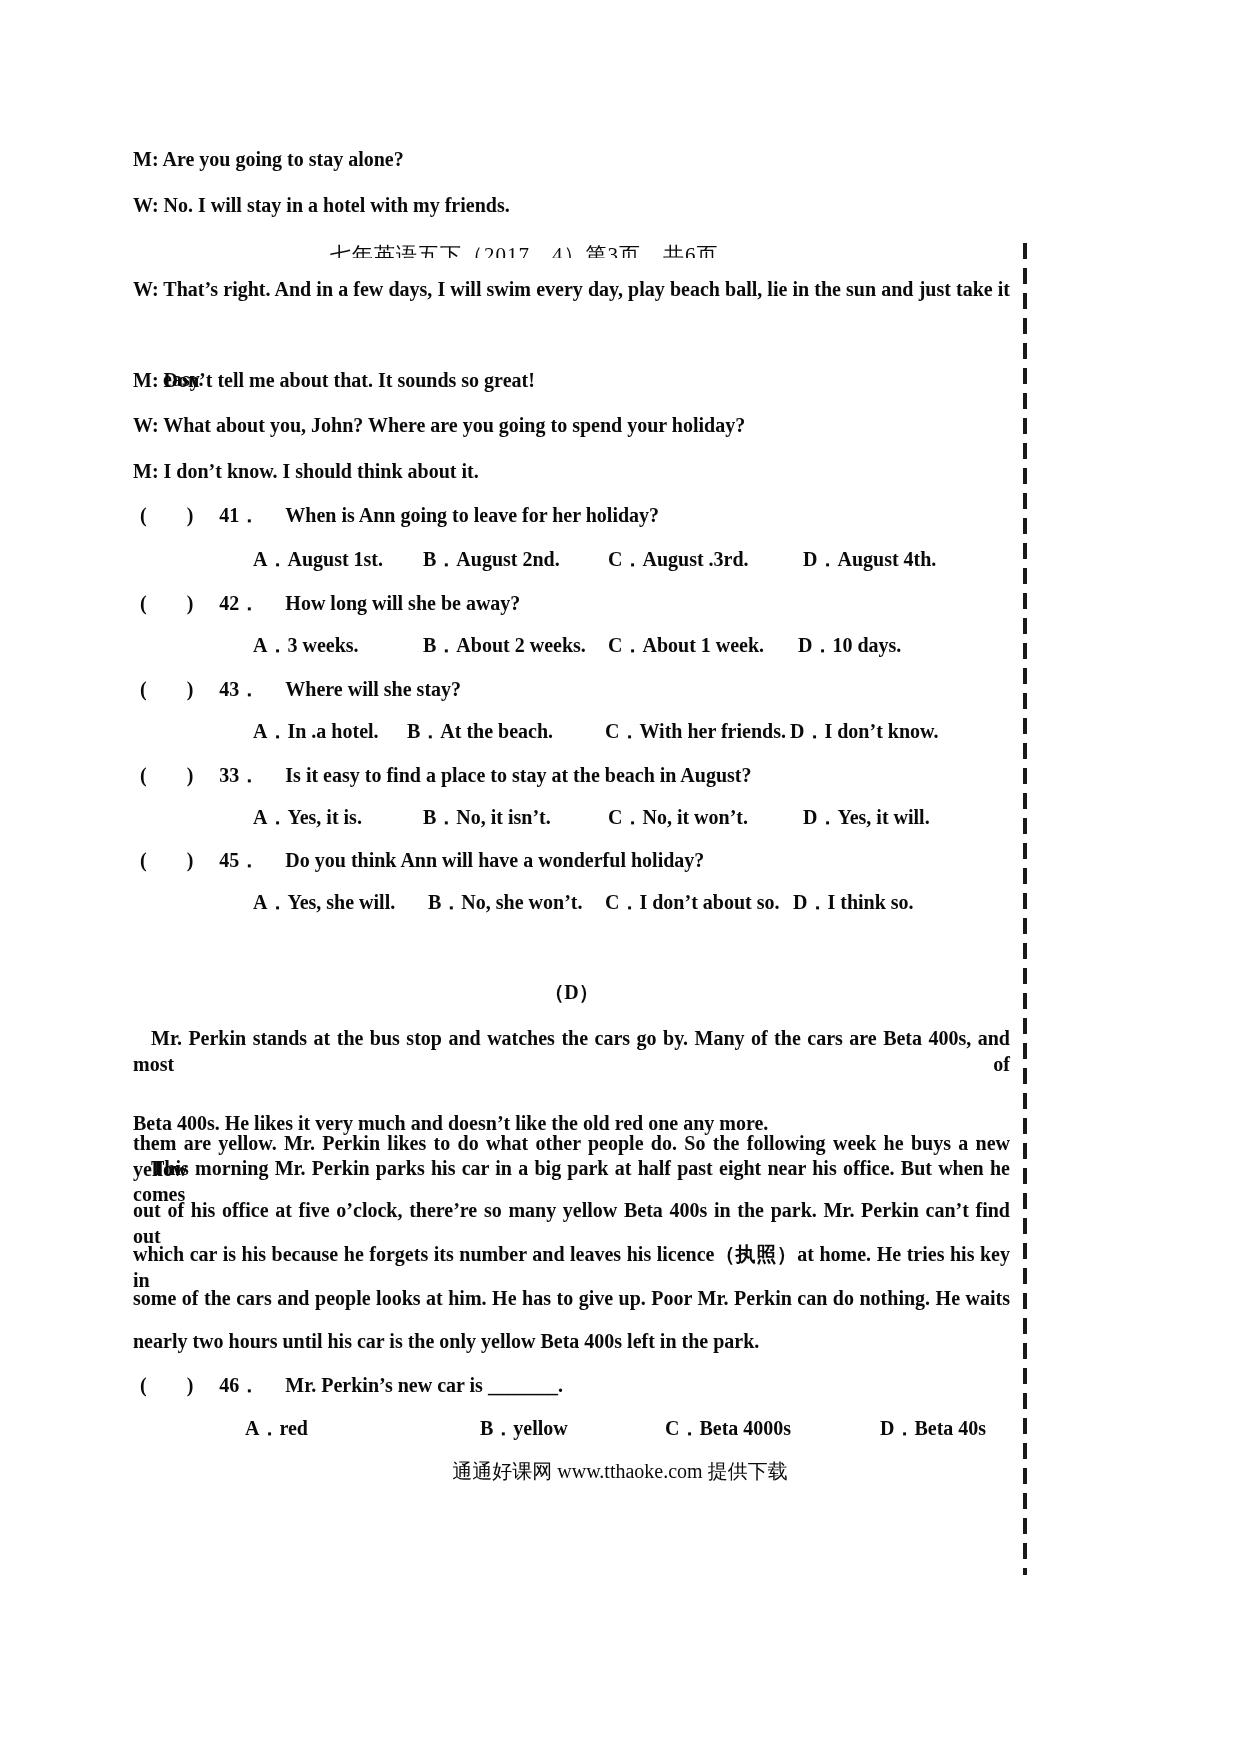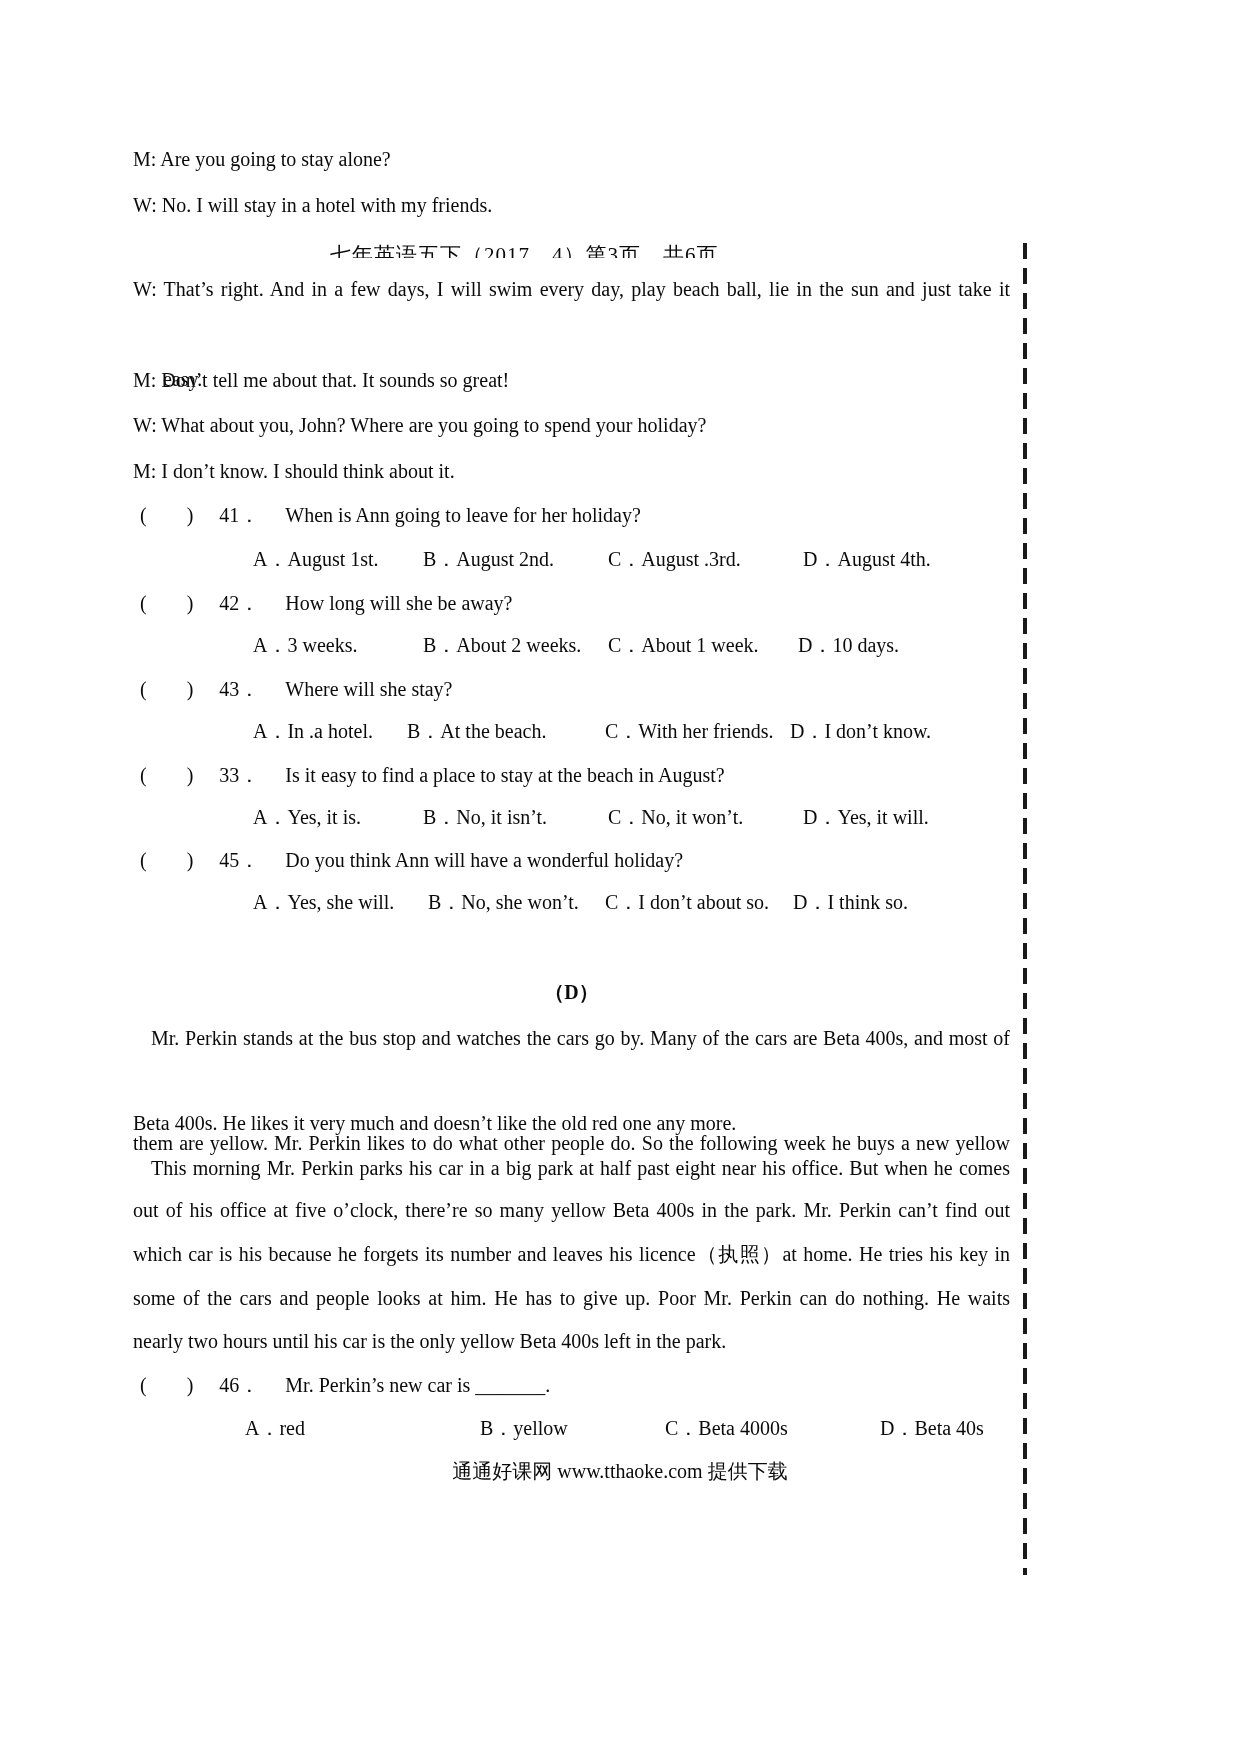--- a/index.html
+++ b/index.html
@@ -9,21 +9,21 @@
     height:1754px;
     background:#ffffff;
     font-family:"Liberation Serif", serif;
     color:#0a0a0a;
     overflow:hidden;
     margin:0 auto;
   }
   .content{position:absolute;left:133px;top:0;width:877px;}
   .line{
     position:absolute;left:0;width:877px;
-    line-height:26px;font-size:20px;white-space:nowrap;
+    line-height:26px;font-size:20px;white-space:nowrap;font-weight:bold;
   }
   .just{white-space:normal;text-align:justify;text-align-last:justify;text-justify:inter-word;}
   .indent{text-indent:18px;}
   .cont{padding-left:30px;margin-top:44px;}
   .center{text-align:center;}
   .bold{font-weight:bold;}
   .bracket{white-space:pre;}
   .qnum{margin-left:26px;}
   .qtext{margin-left:26px;}
   .opts{display:flex;padding-left:120px;}

